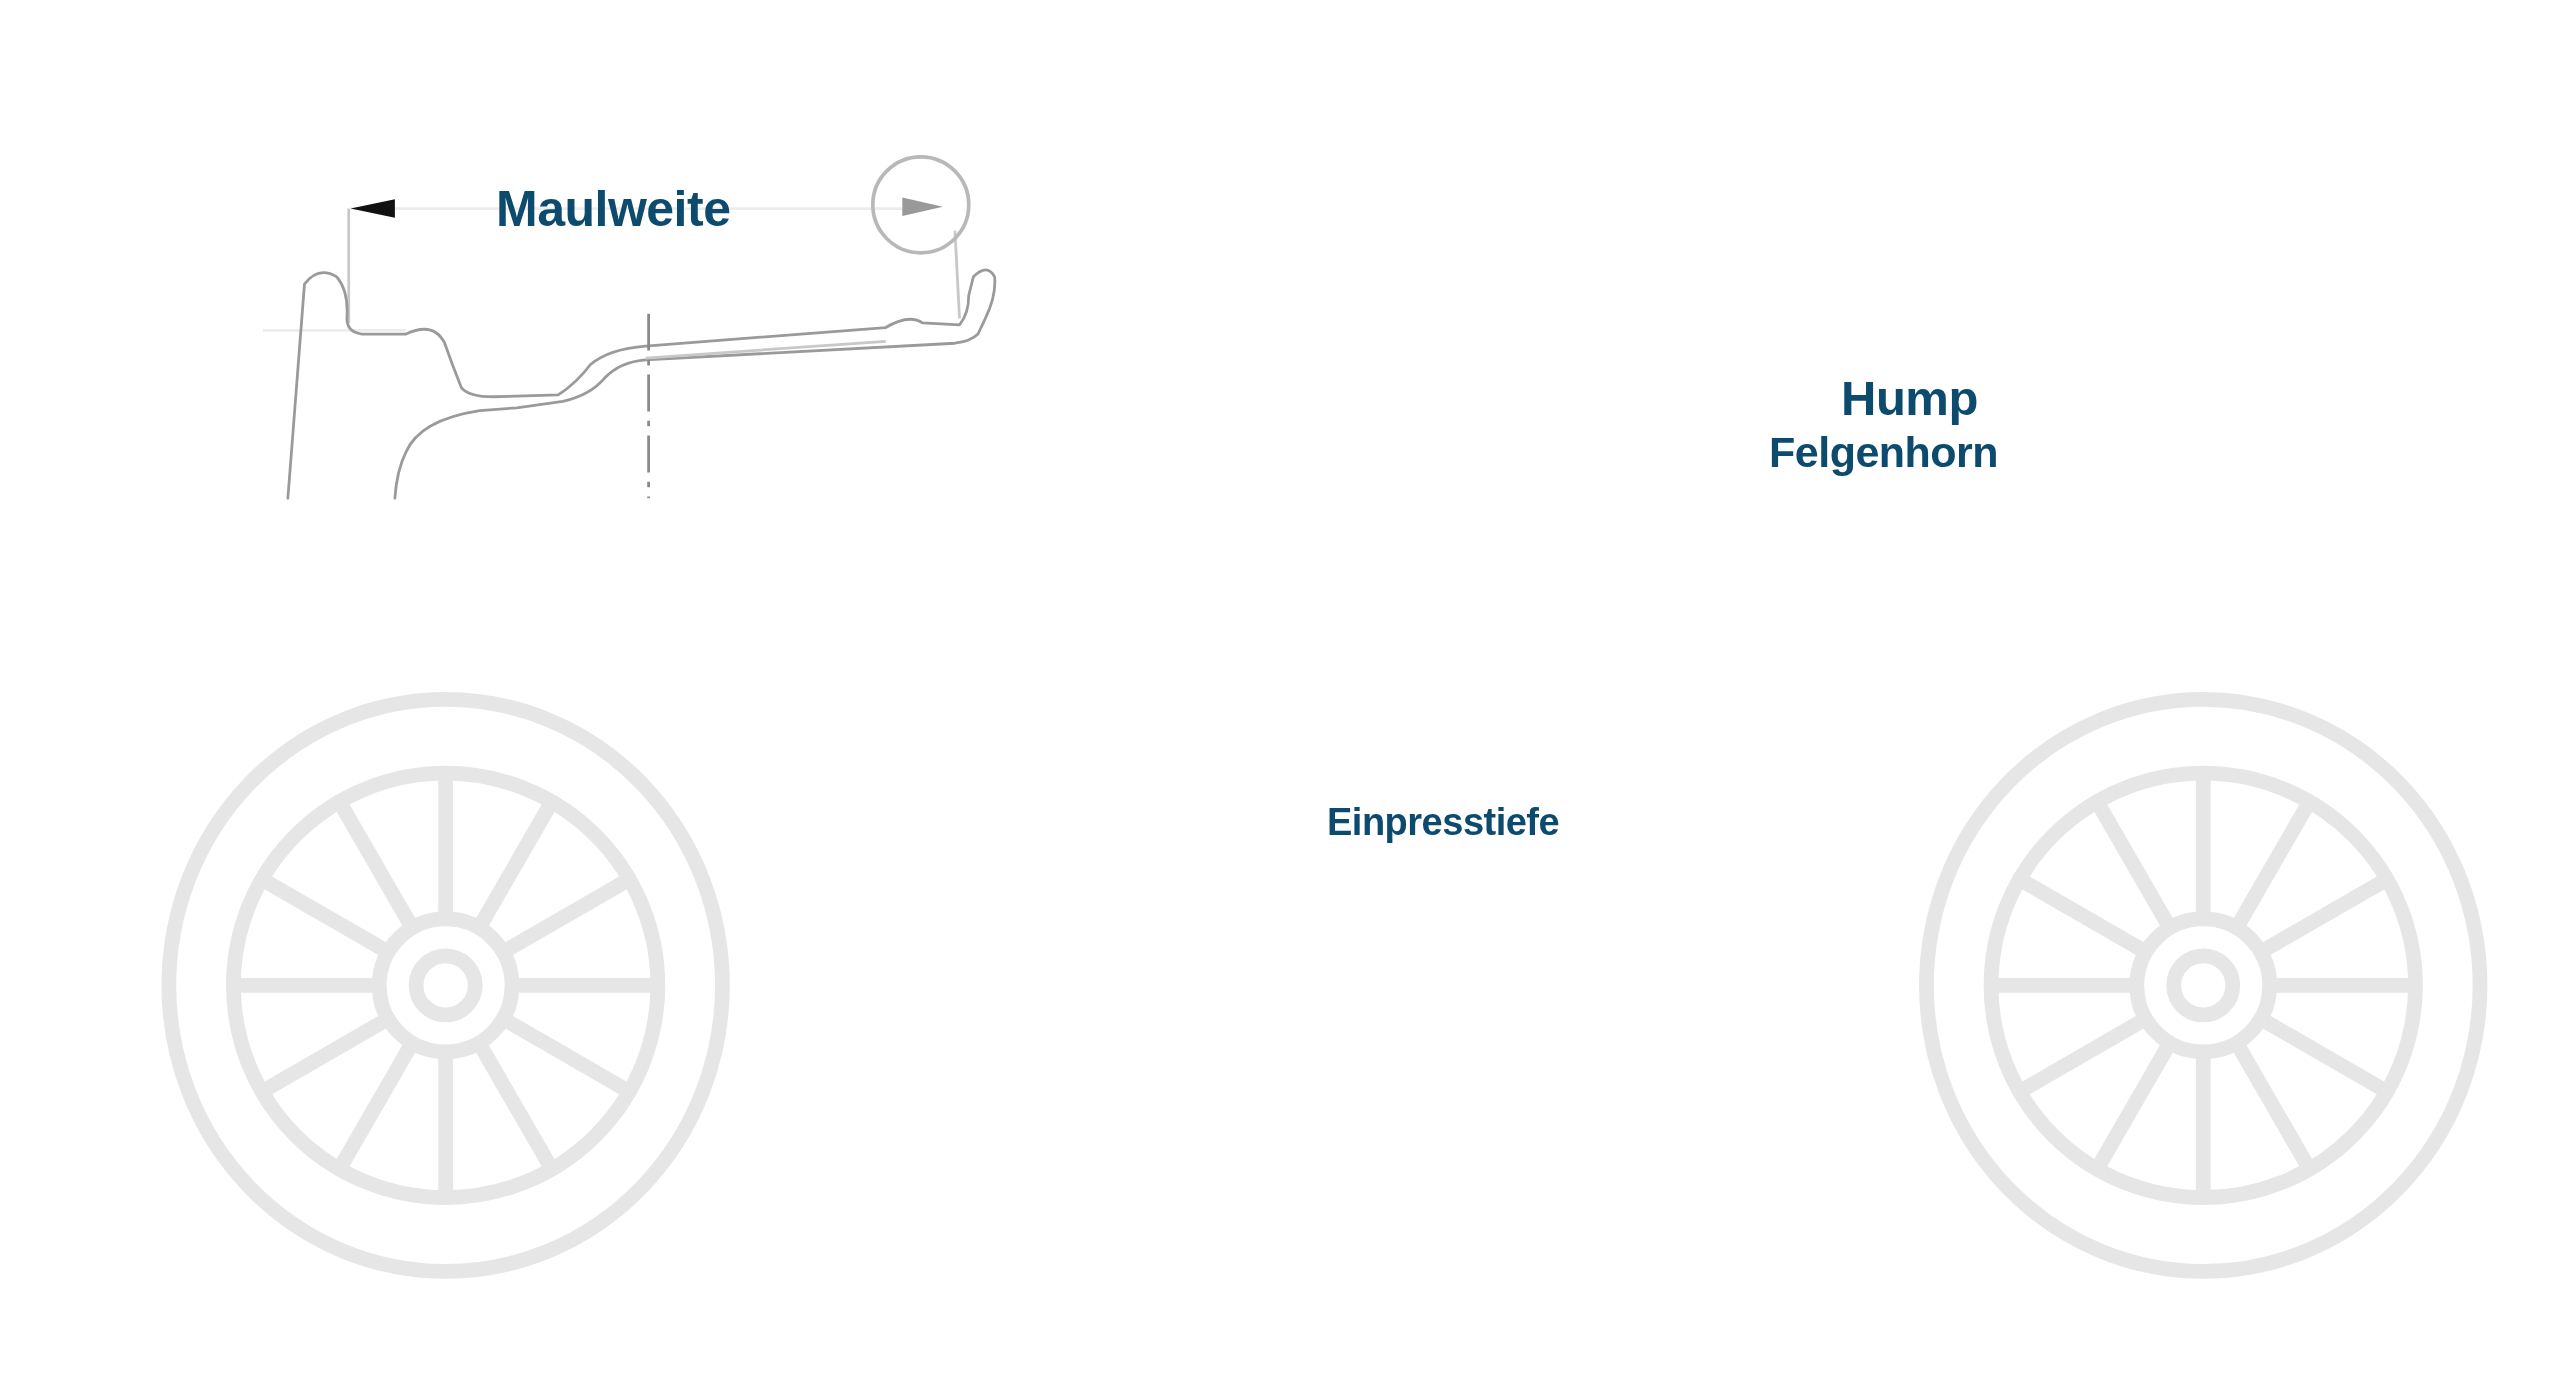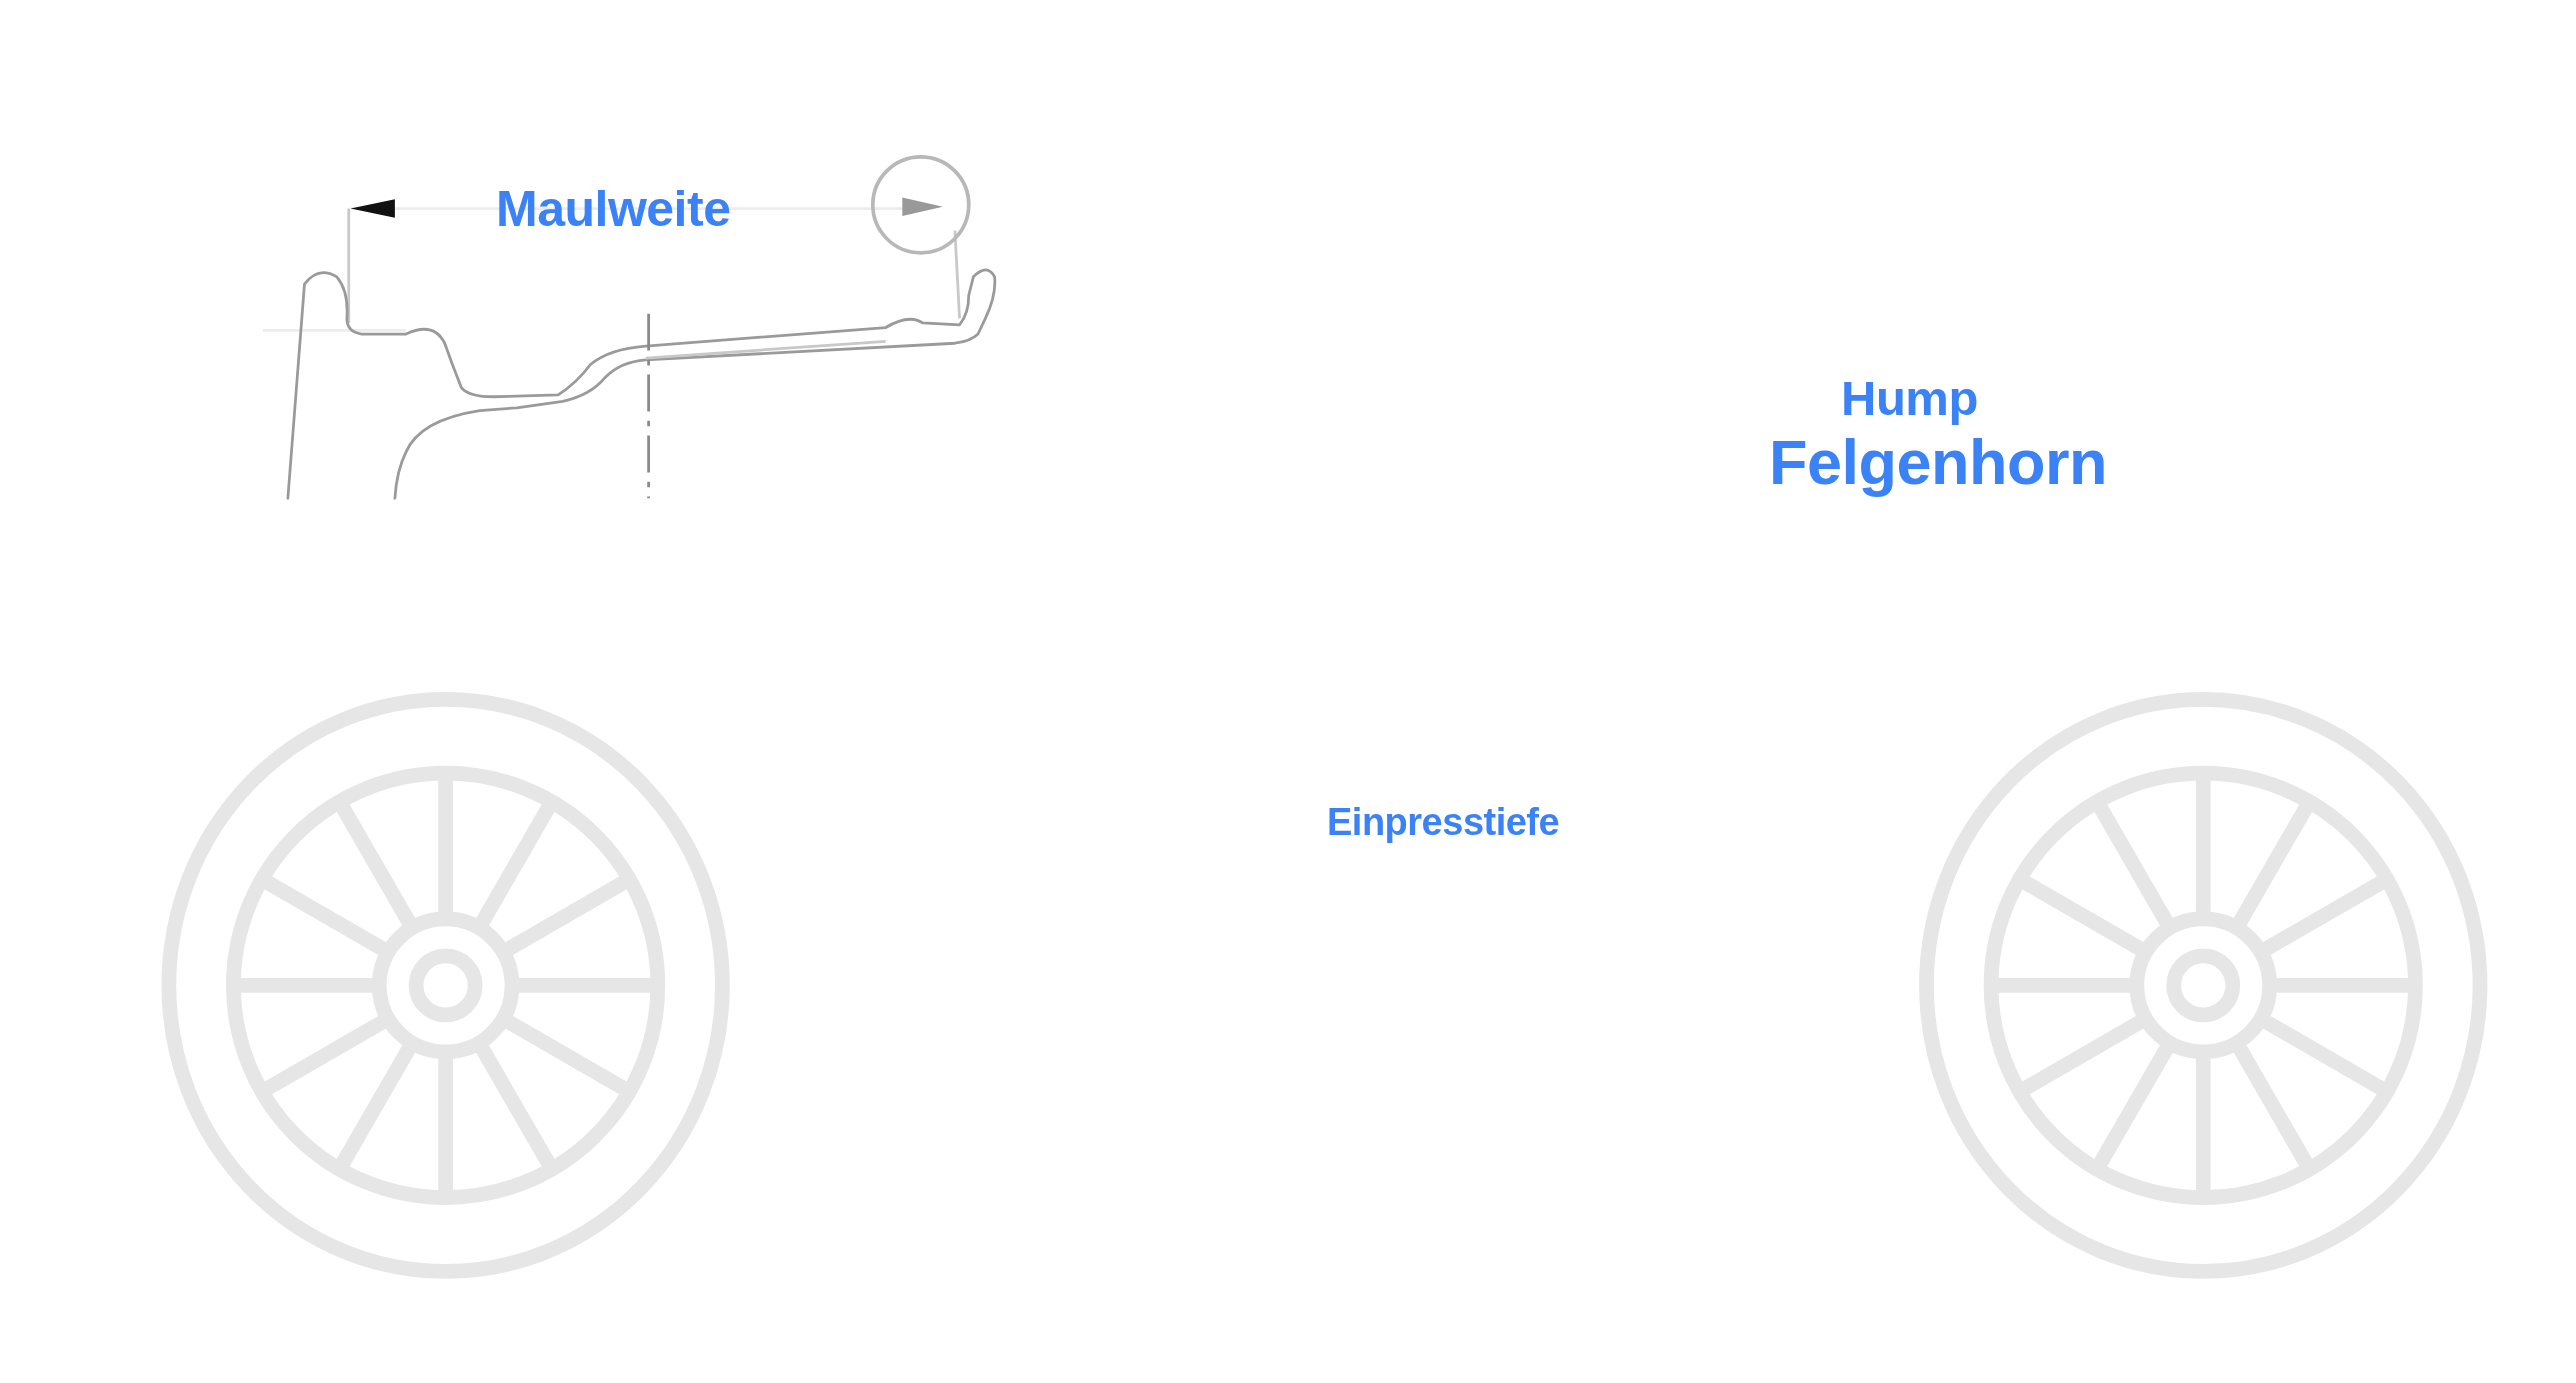--- a/index.html
+++ b/index.html
@@ -1,20 +1,20 @@
 <!DOCTYPE html>
 <html style="font-size:14.8px"><head>
 <meta charset="utf-8">
 <style>
   html, body { margin:0; padding:0; background:#ffffff; }
   body { width:2576px; height:1384px; position:relative; overflow:hidden;
          font-family:"Liberation Sans", sans-serif; }
   #canvas { position:absolute; left:0; top:0; width:2576px; height:1384px; }
   .label { position:absolute; font-family:"Liberation Sans", sans-serif; font-weight:700;
-           color:#3b82f6; white-space:nowrap; line-height:1; letter-spacing:-0.5px; }
+           color:#0c4a6e; white-space:nowrap; line-height:1; letter-spacing:-0.5px; }
   .line { fill:none; stroke:#9a9a9a; stroke-width:3; stroke-linecap:round; stroke-linejoin:round; }
   .line-dark { fill:none; stroke:#7a7a7a; stroke-width:3; stroke-linecap:round; stroke-linejoin:round; }
   .line-light { fill:none; stroke:#c8c8c8; stroke-width:3; }
   .guide { fill:none; stroke:#ececec; stroke-width:3; }
   .center { fill:none; stroke:#8a8a8a; stroke-width:3; stroke-dasharray:40 10 6 10; }
   .leader { fill:none; stroke:#8c8c8c; stroke-width:4; stroke-linejoin:round; }
   .wheel { fill:none; stroke:#e6e6e6; stroke-width:16; stroke-linecap:round; }
   .circ { fill:none; stroke:#b8b8b8; stroke-width:4; }
 </style>
 </head>
@@ -150,19 +150,19 @@
     <line class="line-light" x1="1282" y1="902" x2="1305" y2="902">
     <polygon points="1395,904 1360,896 1360,912" fill="#111">
   </polygon></line></circle></line></line></line></line></line></line></path></path></path></path></path></path></path></path></path></path></path></path></g>
 
 
 
 <div class="label" style="left:496px; top:184px; font-size:50px;">Maulweite</div>
 
 <div class="label" style="left:1841px; top:334px; font-size:49px;margin-top:40px;">Hump</div>
 
-<div class="label" style="left:1769px; top:431px; font-size:63px;">Felgenhorn</div>
+<div class="label" style="left:1769px; top:431px; font-size:43px;">Felgenhorn</div>
 
 <div class="label" style="left:1327px; top:803px; font-size:38px;">Einpresstiefe</div>
 
 
 
 
 
 </body></html>

